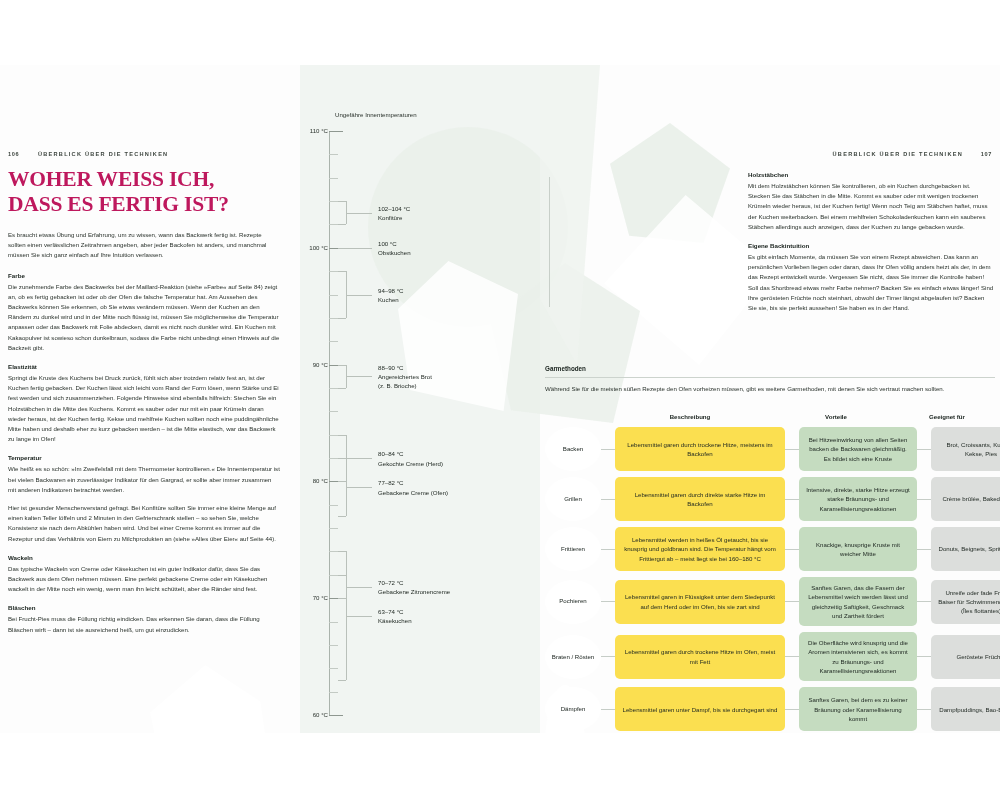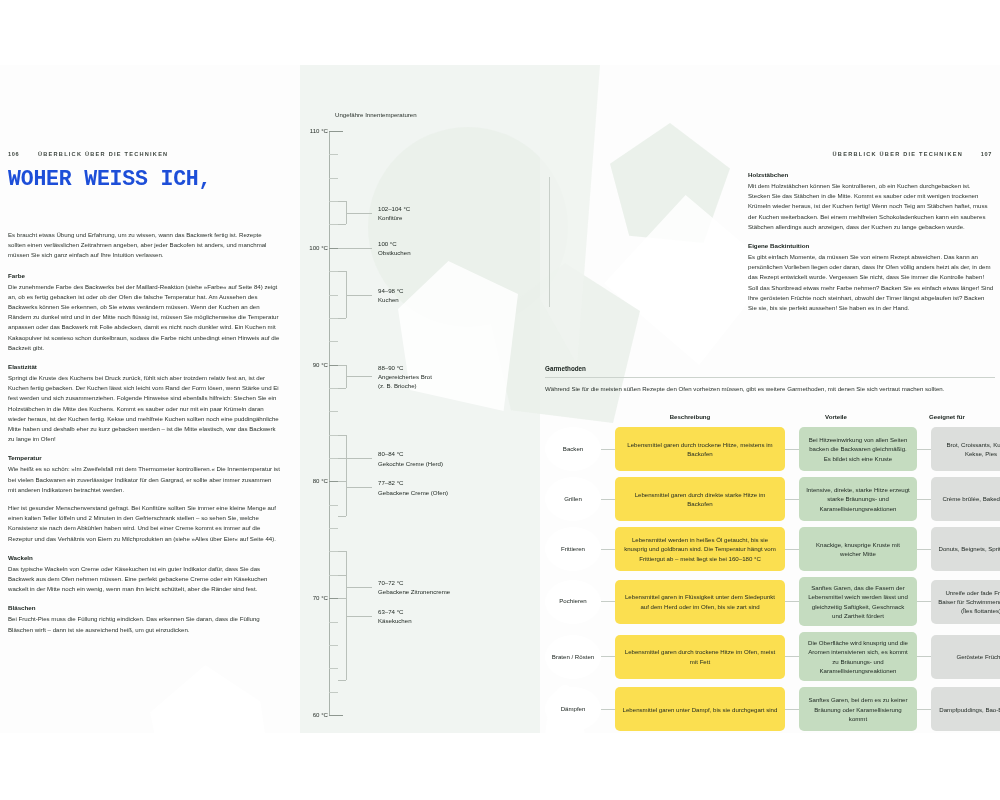--- a/index.html
+++ b/index.html
@@ -75,23 +75,23 @@
     font-weight: 700; letter-spacing: .6px;
   }
   #runhead-left  { left: 38px;  top: 86px; }
   #folio-left    { left: 8px;   top: 86px; }
   #runhead-right { right: 37px; top: 86px; }
   #folio-right   { right: 8px;  top: 86px; }
 
   
   #title {
     position: absolute; left: 8px; top: 102px; width: 290px;
-    font-family: Liberation Mono, monospace;
+    font-family: Liberation Serif, serif;
     font-size: 21.5px; line-height: 25px; font-weight: 700;
-    color: #1d4ed8; letter-spacing: -.2px;
+    color: #be185d; letter-spacing: -.2px;
   }
   #leftcol { position: absolute; left: 8px; top: 165px; width: 272px; }
   #leftcol .lead {
     font-size: 6.1px; line-height: 10.2px; color: #2a322c; margin-bottom: 10px;
   }
   #leftcol h3 {
     font-size: 6.2px; line-height: 10px; font-weight: 700;
     color: #17201b; margin-top: 9px; margin-bottom: 1px;
   }
   #leftcol p {
@@ -207,20 +207,21 @@
     <div class="deco" id="deco-blob-bottom"></div>
     <div class="deco" id="deco-blob-bottom2"></div>
 
     <div class="folio" id="folio-left">106</div>
     <div class="runhead" id="runhead-left">ÜBERBLICK ÜBER DIE TECHNIKEN</div>
     <div class="runhead" id="runhead-right">ÜBERBLICK ÜBER DIE TECHNIKEN</div>
     <div class="folio" id="folio-right">107</div>
 
     <div id="title">
       <div>WOHER WEISS ICH,</div>
+      <div>DASS ES FERTIG IST?</div>
     </div>
 
     <div id="leftcol">
       <div class="lead">Es braucht etwas Übung und Erfahrung, um zu wissen, wann das Backwerk fertig ist. Rezepte sollten einen verlässlichen Zeitrahmen angeben, aber jeder Backofen ist anders, und manchmal müssen Sie sich ganz einfach auf Ihre Intuition verlassen.</div>
 
       <h3>Farbe</h3>
       <p>Die zunehmende Farbe des Backwerks bei der Maillard-Reaktion (siehe »Farbe« auf Seite 84) zeigt an, ob es fertig gebacken ist oder ob der Ofen die falsche Temperatur hat. Am Aussehen des Backwerks können Sie erkennen, ob Sie etwas verändern müssen. Wenn der Kuchen an den Rändern zu dunkel wird und in der Mitte noch flüssig ist, müssen Sie möglicherweise die Temperatur anpassen oder das Backwerk mit Folie abdecken, damit es nicht noch dunkler wird. Ein Kuchen mit Kakaopulver ist sowieso schon dunkelbraun, sodass die Farbe nicht unbedingt einen Hinweis auf die Backzeit gibt.</p>
 
       <h3>Elastizität</h3>
       <p>Springt die Kruste des Kuchens bei Druck zurück, fühlt sich aber trotzdem relativ fest an, ist der Kuchen fertig gebacken. Der Kuchen lässt sich leicht vom Rand der Form lösen, wenn Stärke und Ei fest werden und sich zusammenziehen. Folgende Hinweise sind ebenfalls hilfreich: Stechen Sie ein Holzstäbchen in die Mitte des Kuchens. Kommt es sauber oder nur mit ein paar Krümeln daran wieder heraus, ist der Kuchen fertig. Kekse und mehlfreie Kuchen sollten noch eine puddingähnliche Mitte haben und deshalb eher zu kurz gebacken werden – ist die Mitte elastisch, war das Backwerk zu lange im Ofen!</p>

